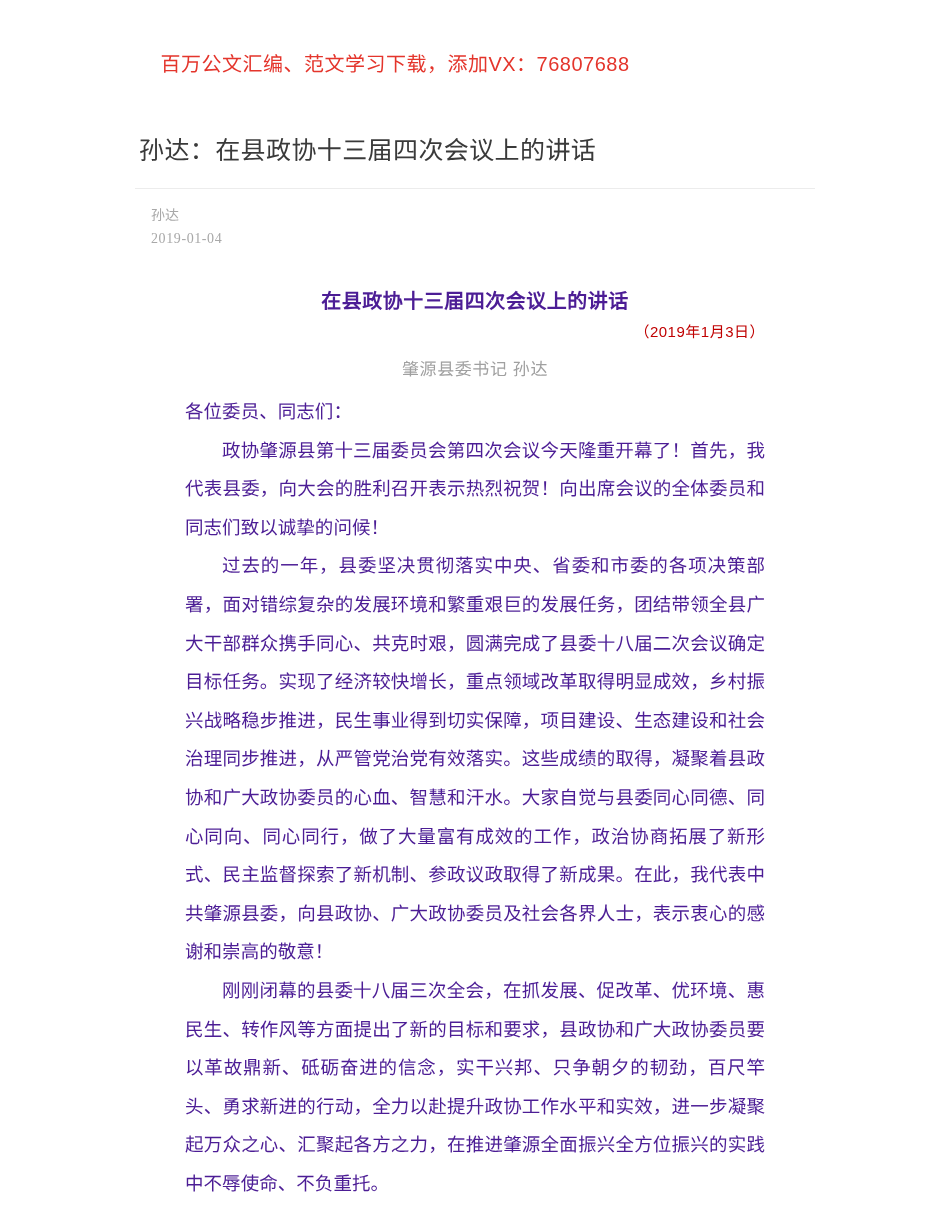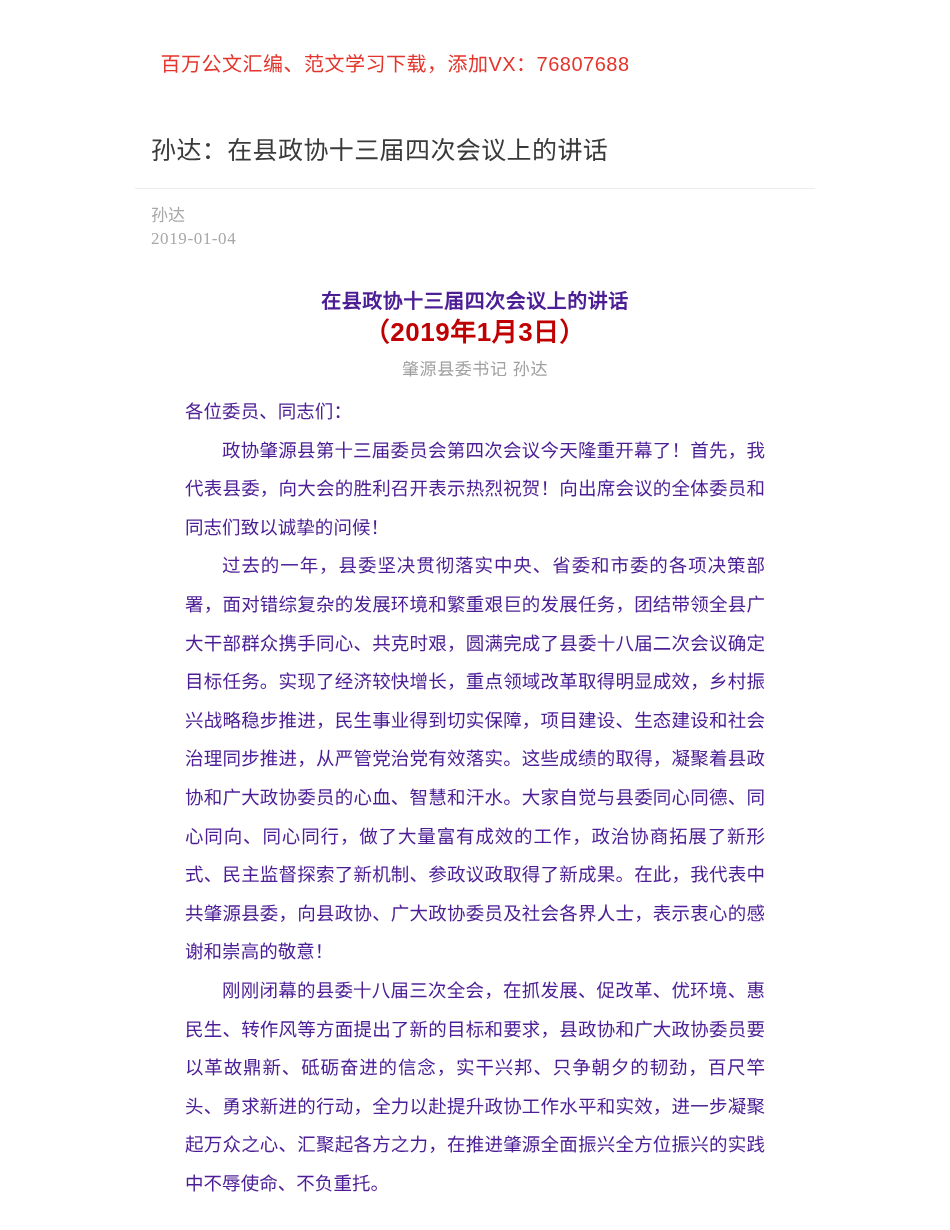--- a/index.html
+++ b/index.html
@@ -36,36 +36,36 @@
     position: absolute;
     top: 131px;
     left: 135px;
     width: 680px;
   }
   .page-title {
     font-size: 25px;
     line-height: 38px;
     font-weight: 400;
     color: #3a3a3a;
-    margin: 0 0 0 16px;
+    margin: 0 0 0 4px;
     letter-spacing: 0.4px;
   }
   .title-rule {
     margin-top: 19px;
     width: 680px;
     height: 1px;
     background: #ececec;
   }
 
   .meta-block {
     position: absolute;
     top: 204px;
     left: 151px;
     color: #a8a8a8;
-    font-size: 17px;
+    font-size: 14px;
     line-height: 23px;
   }
   .meta-author { display: block; }
   .meta-date { display: block; letter-spacing: 0.6px; font-family: Liberation Serif, serif; }
 
   
   .doc {
     position: absolute;
     top: 286px;
     left: 185px;
@@ -74,24 +74,24 @@
 
   .doc-heading {
     text-align: center;
     font-size: 20px;
     line-height: 31px;
     font-weight: bold;
     color: #4c1d95;
     letter-spacing: 0.5px;
   }
   .doc-subheading {
-    text-align: center;
-    font-size: 26px;
+    text-align: right;
+    font-size: 15px;
     line-height: 30px;
-    font-weight: bold;
+    font-weight: normal;
     color: #c00000;
     letter-spacing: 0.5px;
   }
   .doc-byline {
     text-align: center;
     font-size: 17px;
     line-height: 28px;
     color: #a0a0a0;
     margin-top: 9px;
     letter-spacing: 0.6px;

